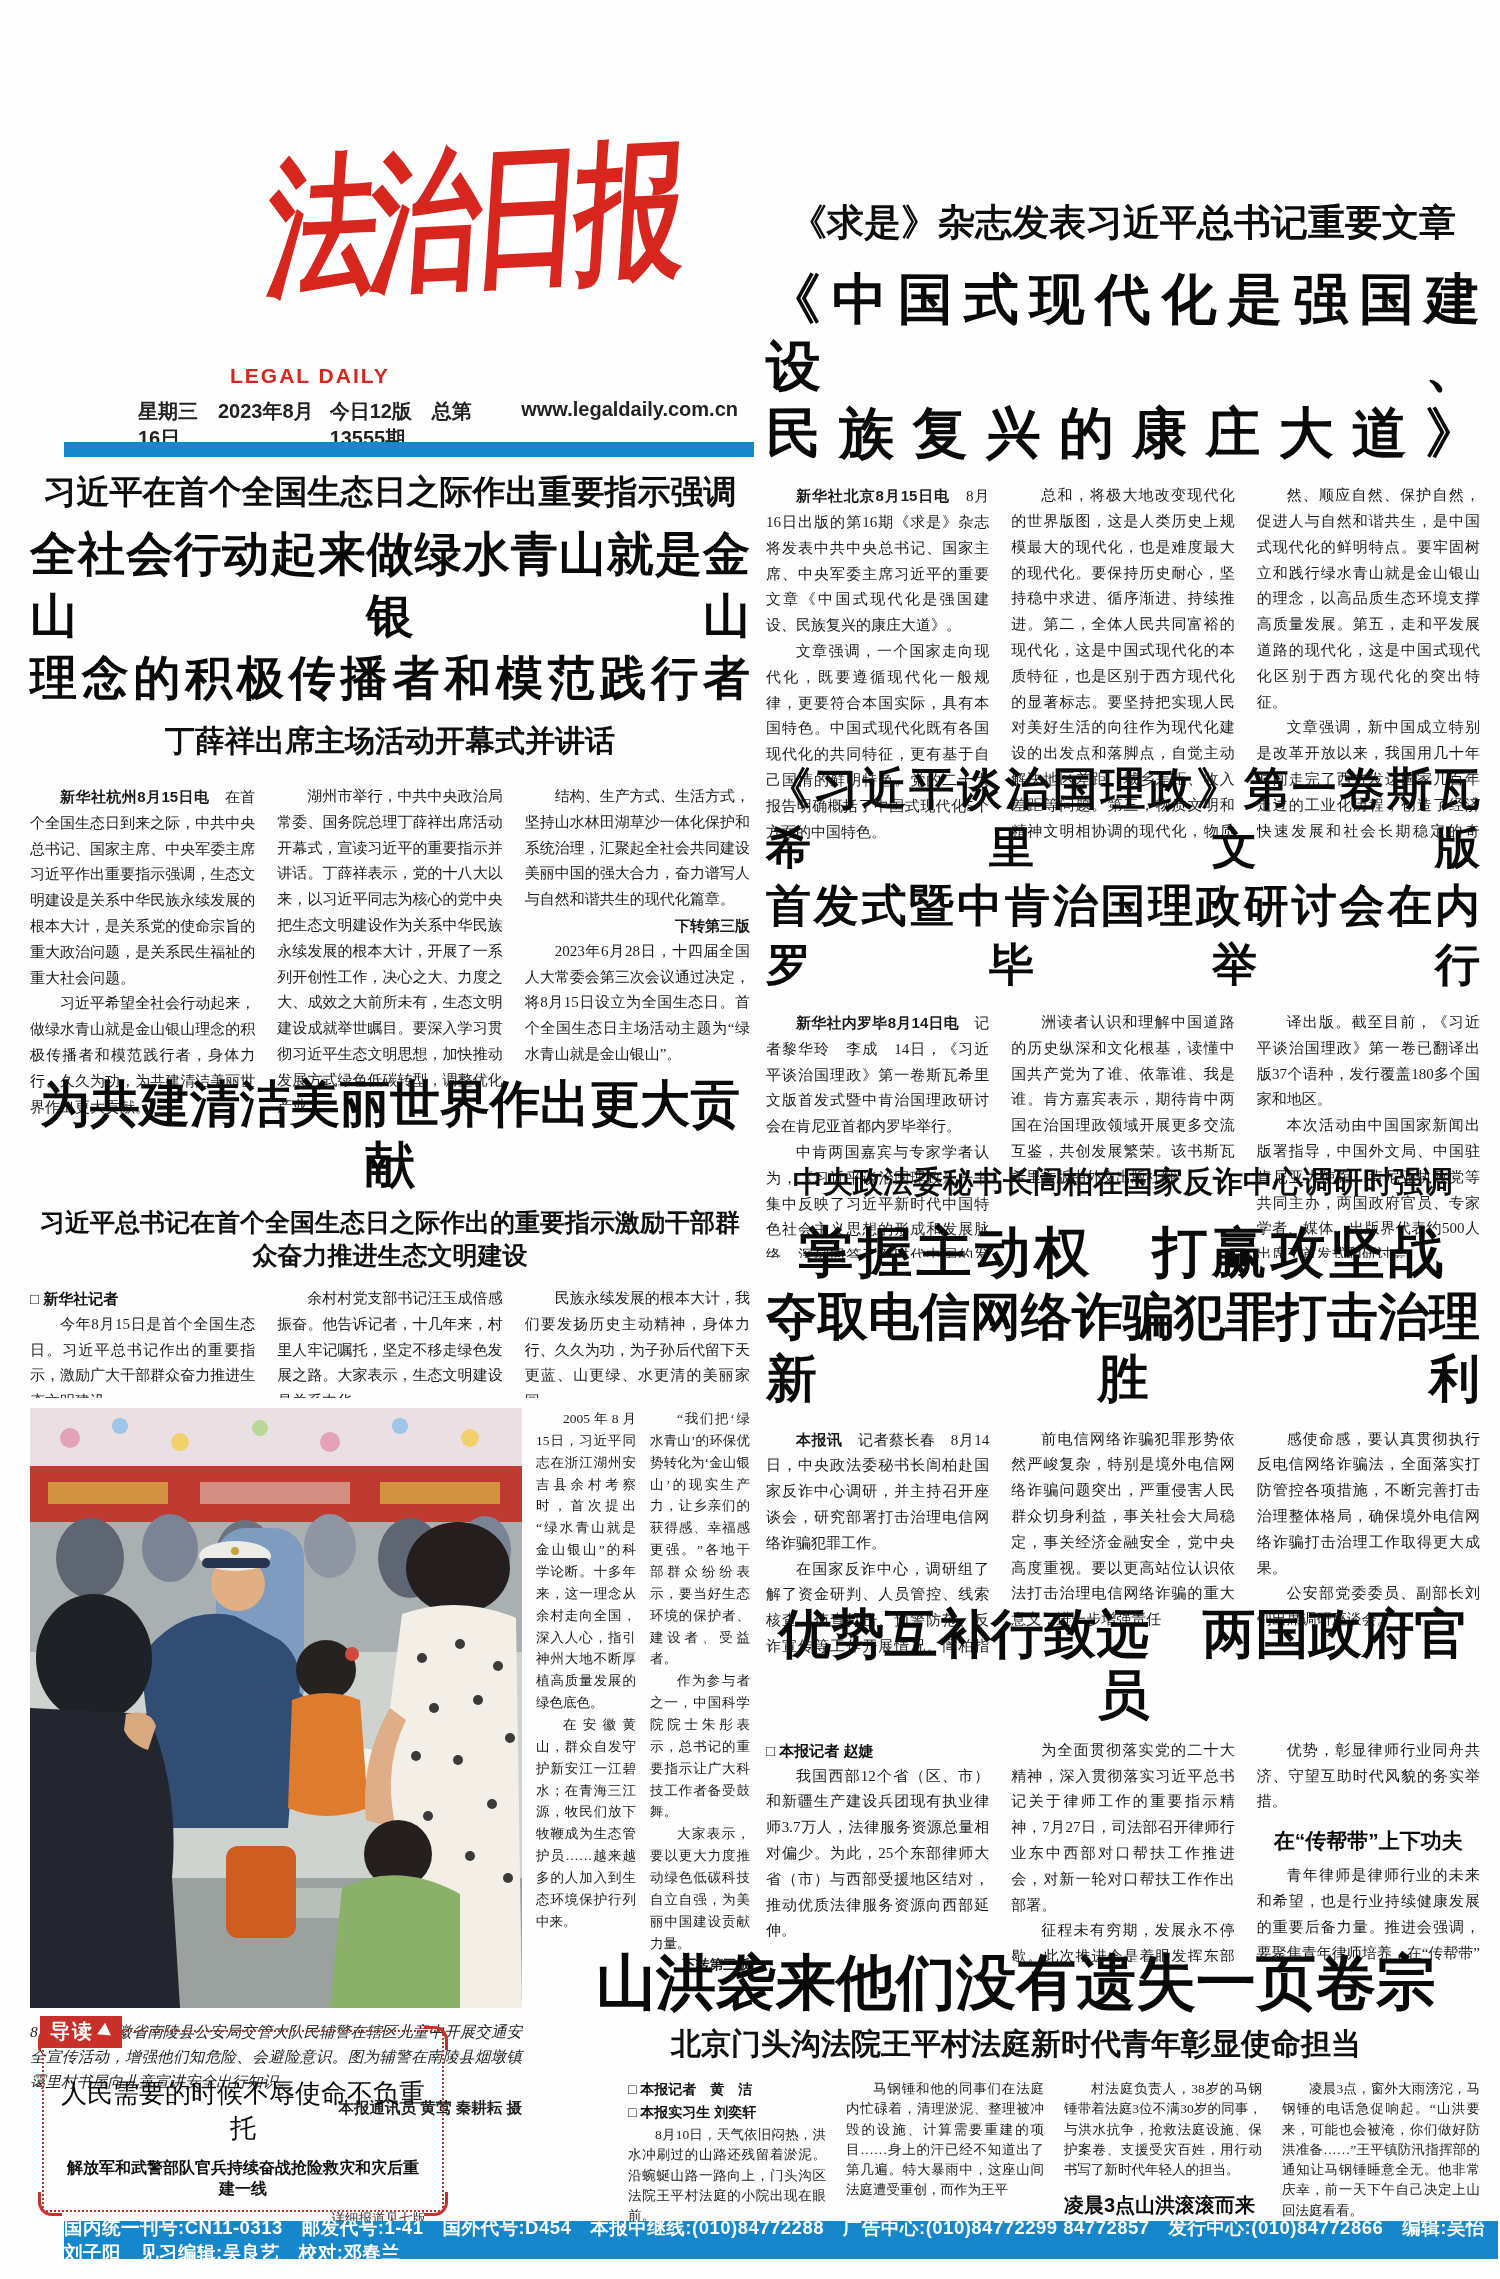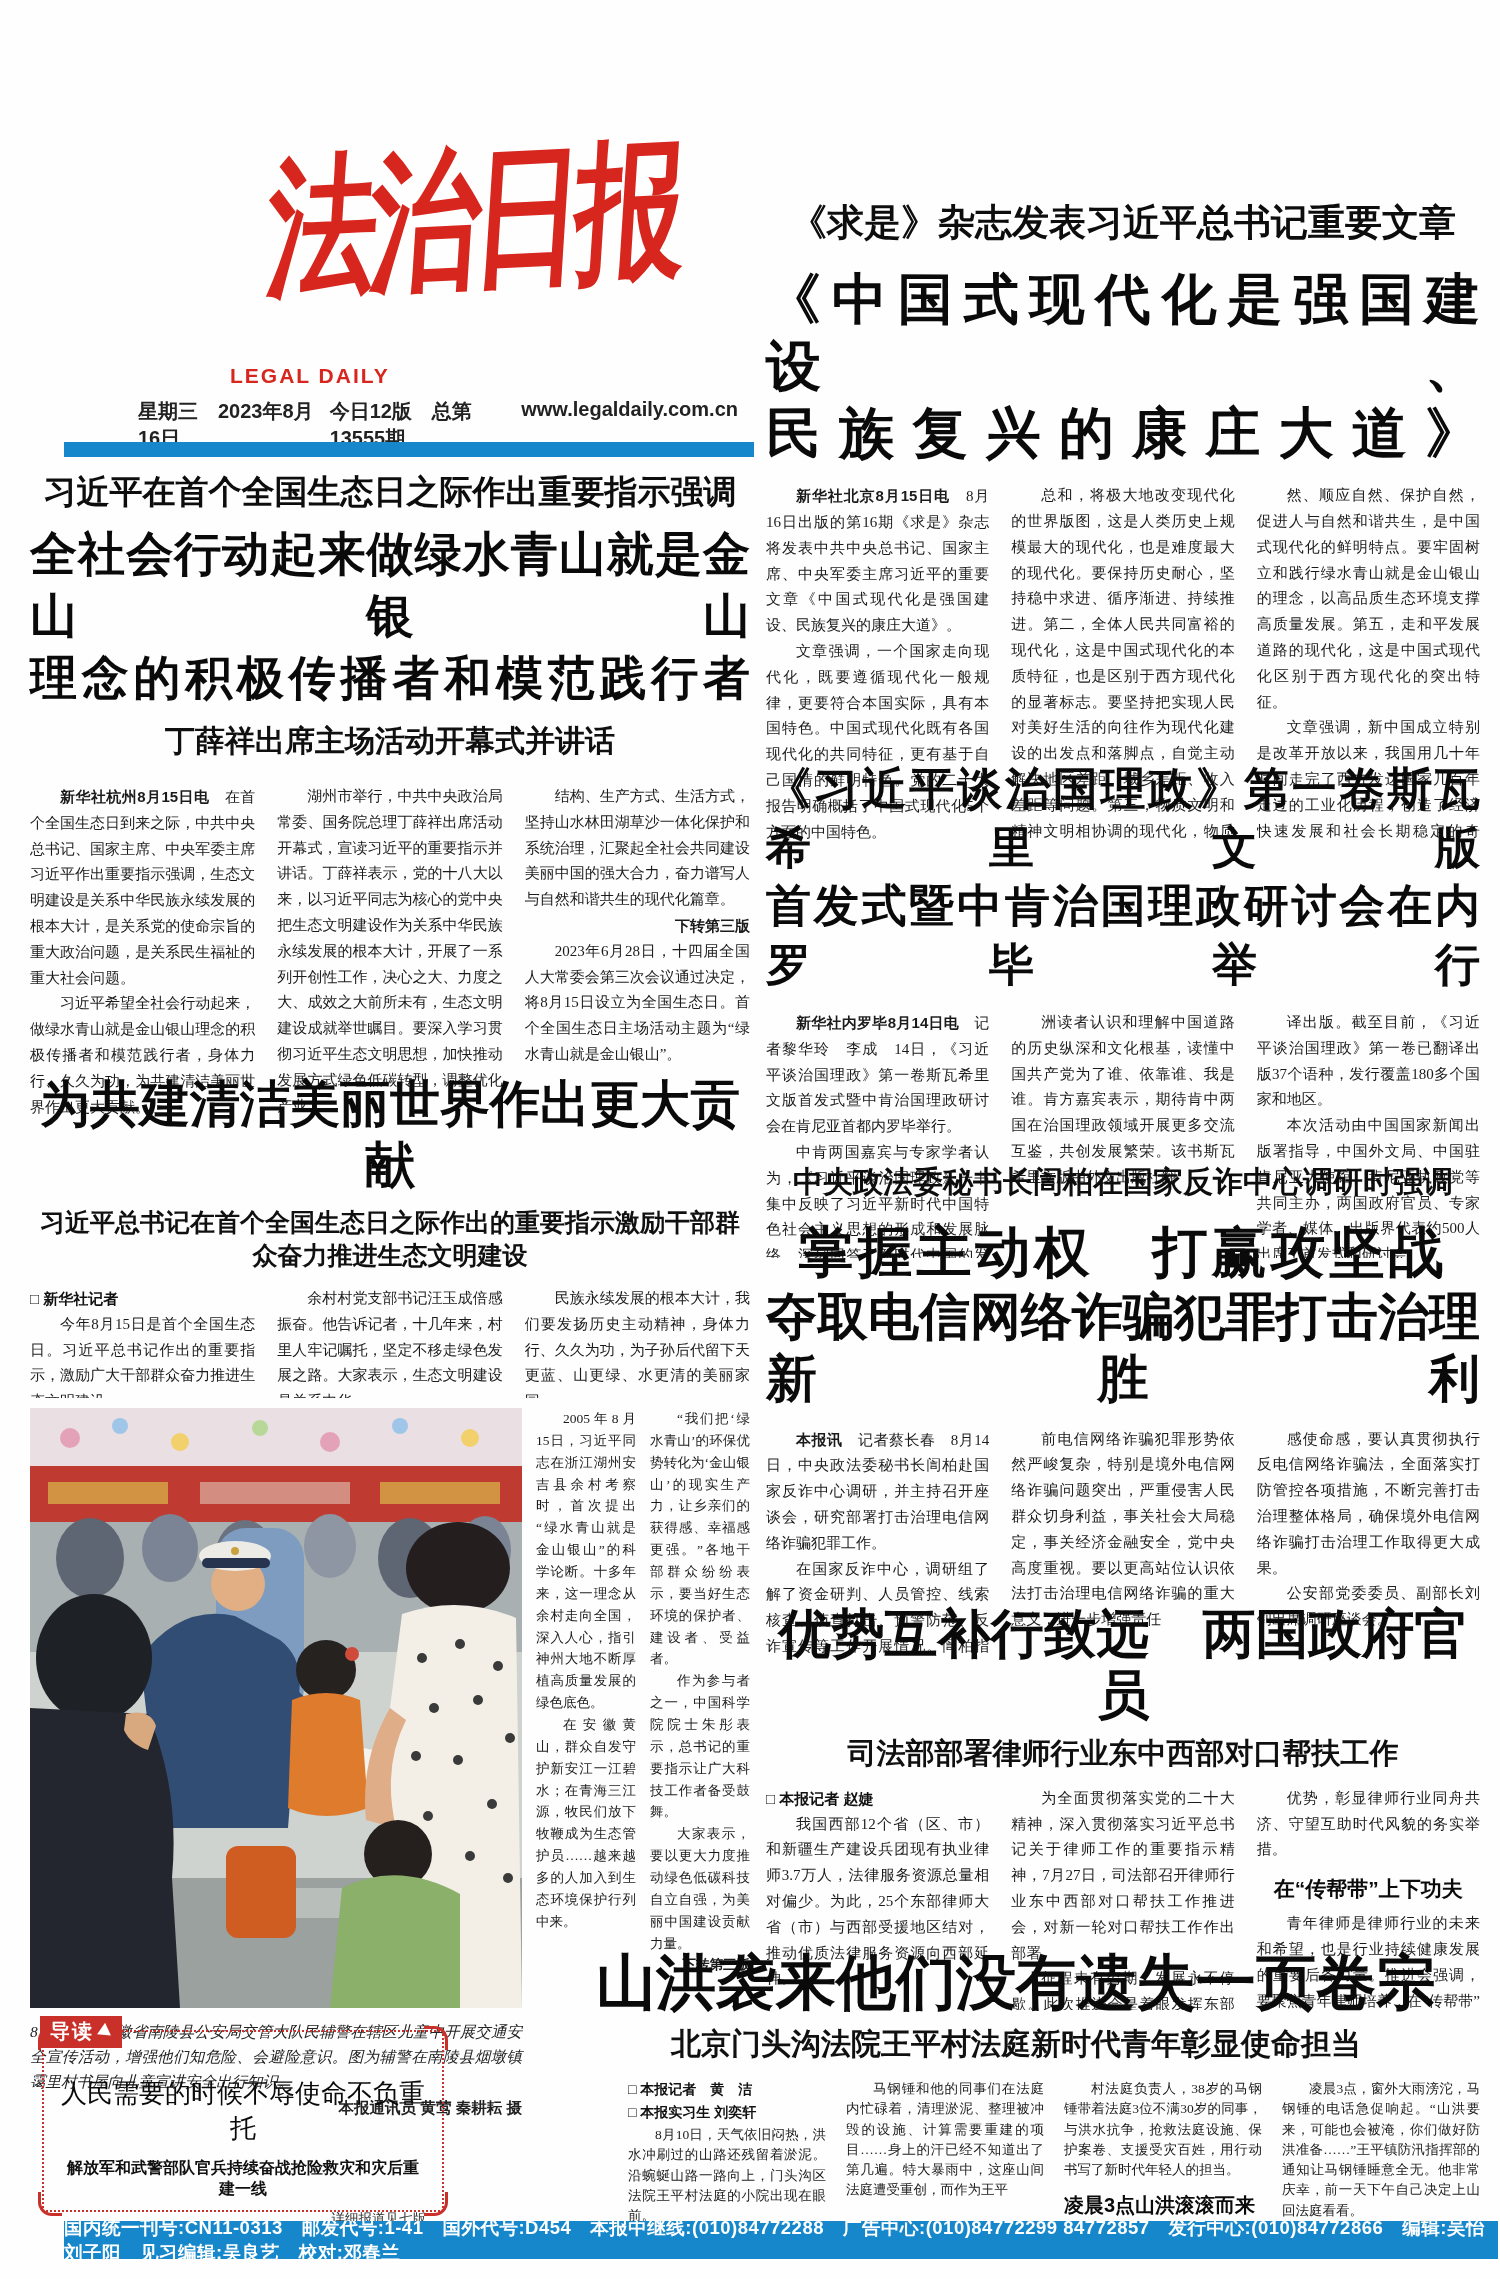--- a/index.html
+++ b/index.html
@@ -293,21 +293,20 @@
         </div>
       <div class="col">
           <p>感使命感，要认真贯彻执行反电信网络诈骗法，全面落实打防管控各项措施，不断完善打击治理整体格局，确保境外电信网络诈骗打击治理工作取得更大成果。</p>
           <p>公安部党委委员、副部长刘钊出席调研座谈会。</p>
         </div>
     </div>
   </article>
 
   <article class="abs art-lawyer">
     <h1 class="ttl">优势互补行致远　两国政府官员</h1>
-    <div class="subhead">司法部部署律师行业东中西部对口帮扶工作</div>
     <div class="cols body bodytxt">
       <div class="col">
         <p class="byline">□ 本报记者 赵婕</p>
         <div>
             <p>我国西部12个省（区、市）和新疆生产建设兵团现有执业律师3.7万人，法律服务资源总量相对偏少。为此，25个东部律师大省（市）与西部受援地区结对，推动优质法律服务资源向西部延伸。</p>
           </div>
       </div>
       <div class="col">
           <p>为全面贯彻落实党的二十大精神，深入贯彻落实习近平总书记关于律师工作的重要指示精神，7月27日，司法部召开律师行业东中西部对口帮扶工作推进会，对新一轮对口帮扶工作作出部署。</p>
           <p>征程未有穷期，发展永不停歇。此次推进会是着眼发挥东部地区律师行业资源</p>

